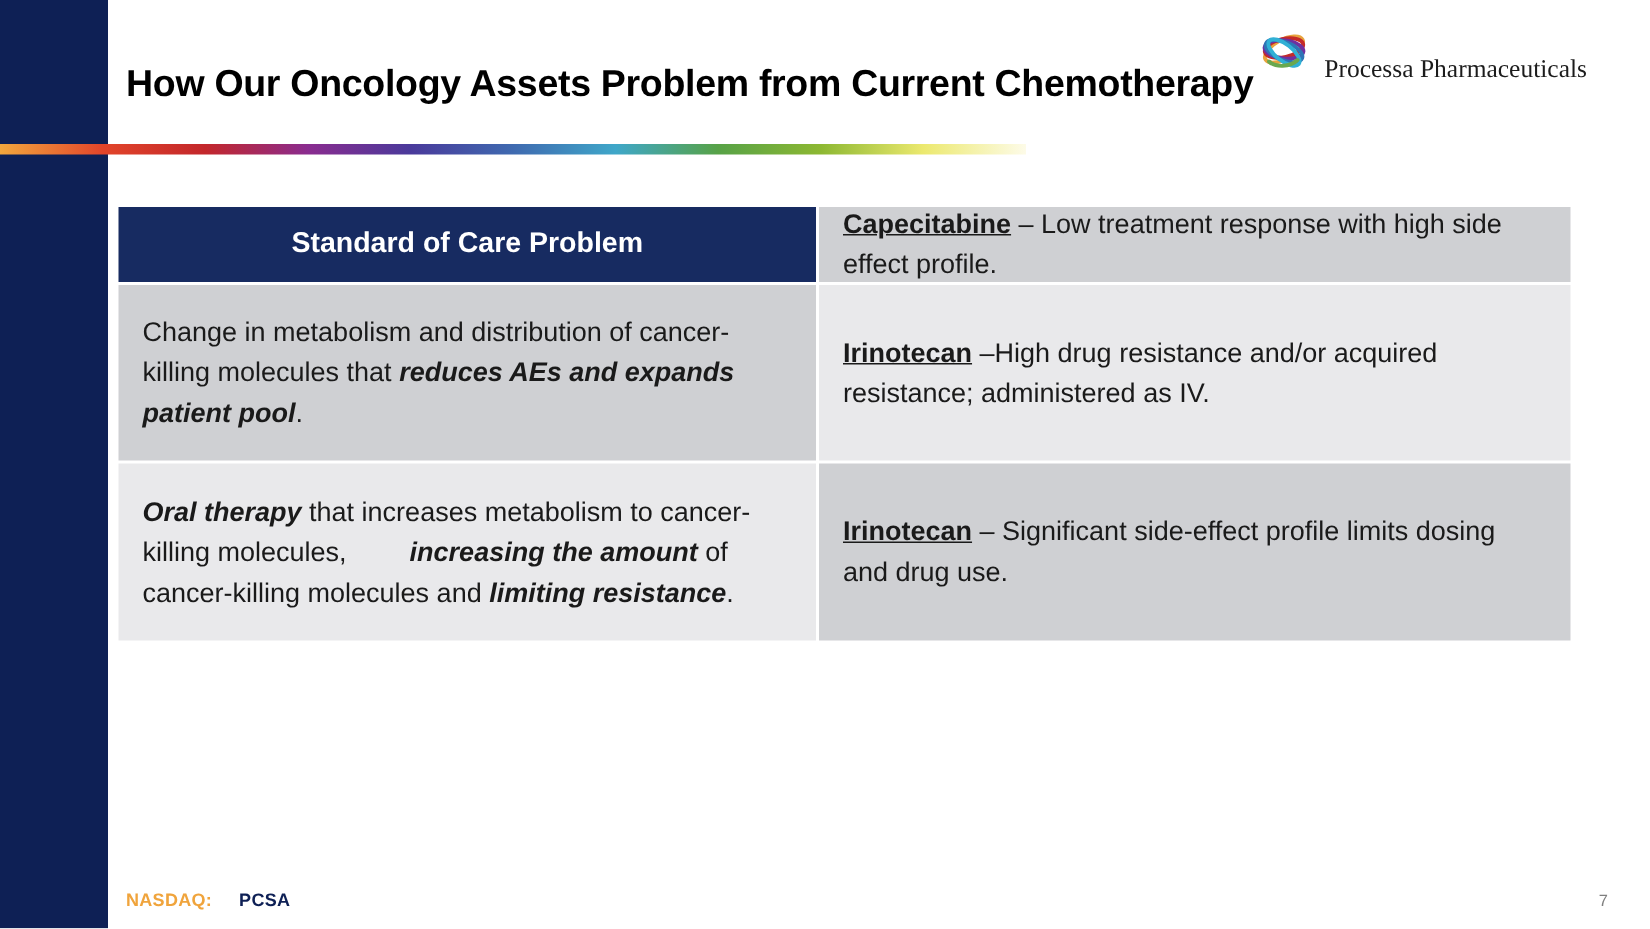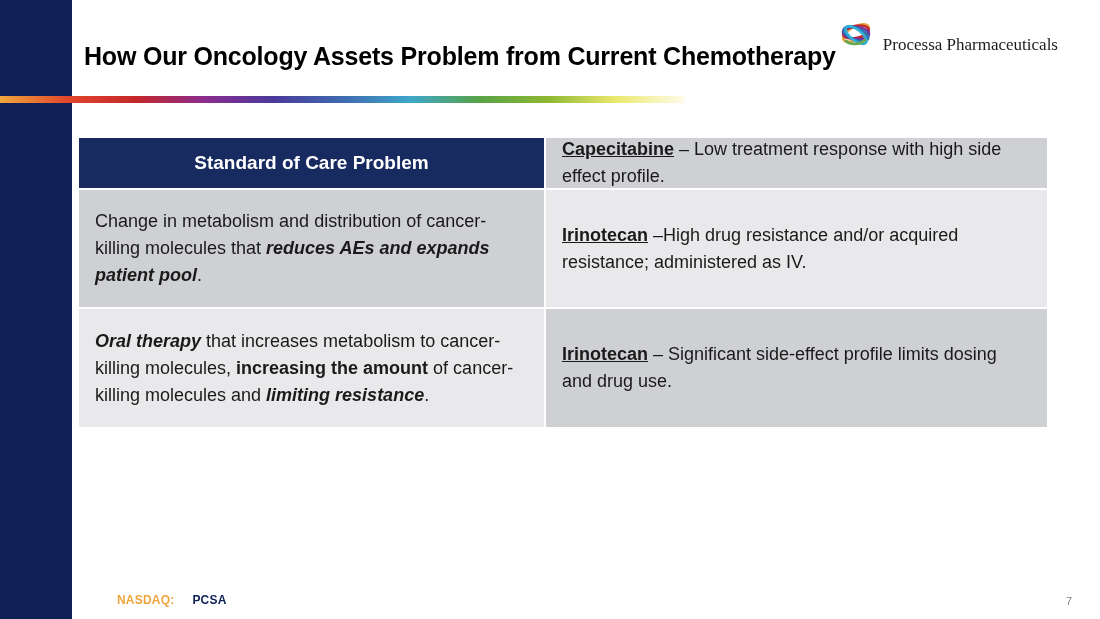--- a/index.html
+++ b/index.html
@@ -61,21 +61,21 @@
     color:#1a1a1a;
     box-sizing:border-box;
   }
   .row-dark  { background:var(--row-dark-gray, #cfd0d3); }
   .row-light { background:var(--row-light-gray, #e9e9eb); }
   .footer {
     position:absolute; left:84px; top:593px;
     font-size:12px; font-weight:bold;
     letter-spacing:0.2px;
   }
-  .exchange { color:var(--nasdaq-gold, #f0a43c);margin-left:33px; }
+  .exchange { color:var(--nasdaq-gold, #f0a43c); }
   .ticker   { color:var(--sidebar-navy, #0e2055); margin-left:18px; }
   .page-num {
     position:absolute; right:28px; top:595px;
     font-size:11px; color:#7f7f7f;
   }
 </style>
 </head>
 <body>
 
 <div class="slide">
@@ -109,21 +109,21 @@
         <div><span style="font-weight: bold; text-decoration: underline;">Capecitabine</span><span> – Low treatment response with high side effect profile.</span></div>
       </div>
     <div class="td row-dark">
         <div><span>Change in metabolism and distribution of cancer-killing molecules that </span><span style="font-weight: bold; font-style: italic;">reduces AEs and expands patient pool</span><span>.</span></div>
       </div>
 
     <div class="td row-light">
         <div><span style="font-weight: bold; text-decoration: underline;">Irinotecan</span><span> –High drug resistance and/or acquired resistance; administered as IV.</span></div>
       </div>
     <div class="td row-light">
-        <div><span style="font-weight: bold; font-style: italic;">Oral therapy</span><span> that increases metabolism to cancer-killing molecules, </span><span style="font-weight: bold; ">increasing the amount</span><span> of cancer-killing molecules and </span><span style="font-weight: bold; font-style: italic;">limiting resistance</span><span>.</span></div>
+        <div><span style="font-weight: bold; font-style: italic;">Oral therapy</span><span> that increases metabolism to cancer-killing molecules, </span><span style="font-weight: bold; font-style: italic; margin-left: 37px;">increasing the amount</span><span> of cancer-killing molecules and </span><span style="font-weight: bold; font-style: italic;">limiting resistance</span><span>.</span></div>
       </div>
 
     <div class="td row-dark">
         <div><span style="font-weight: bold; text-decoration: underline;">Irinotecan</span><span> – Significant side-effect profile limits dosing and drug use.</span></div>
       </div>
   </div>
 
   <div class="footer">
     <span class="exchange">NASDAQ:</span><span class="ticker">PCSA</span>
   </div>

